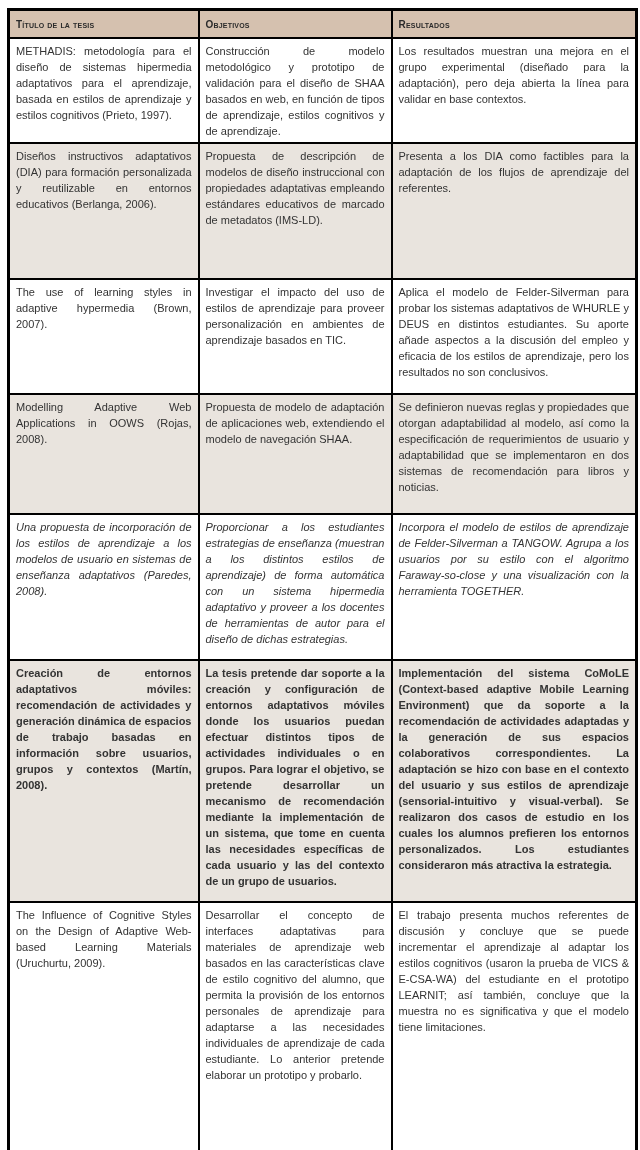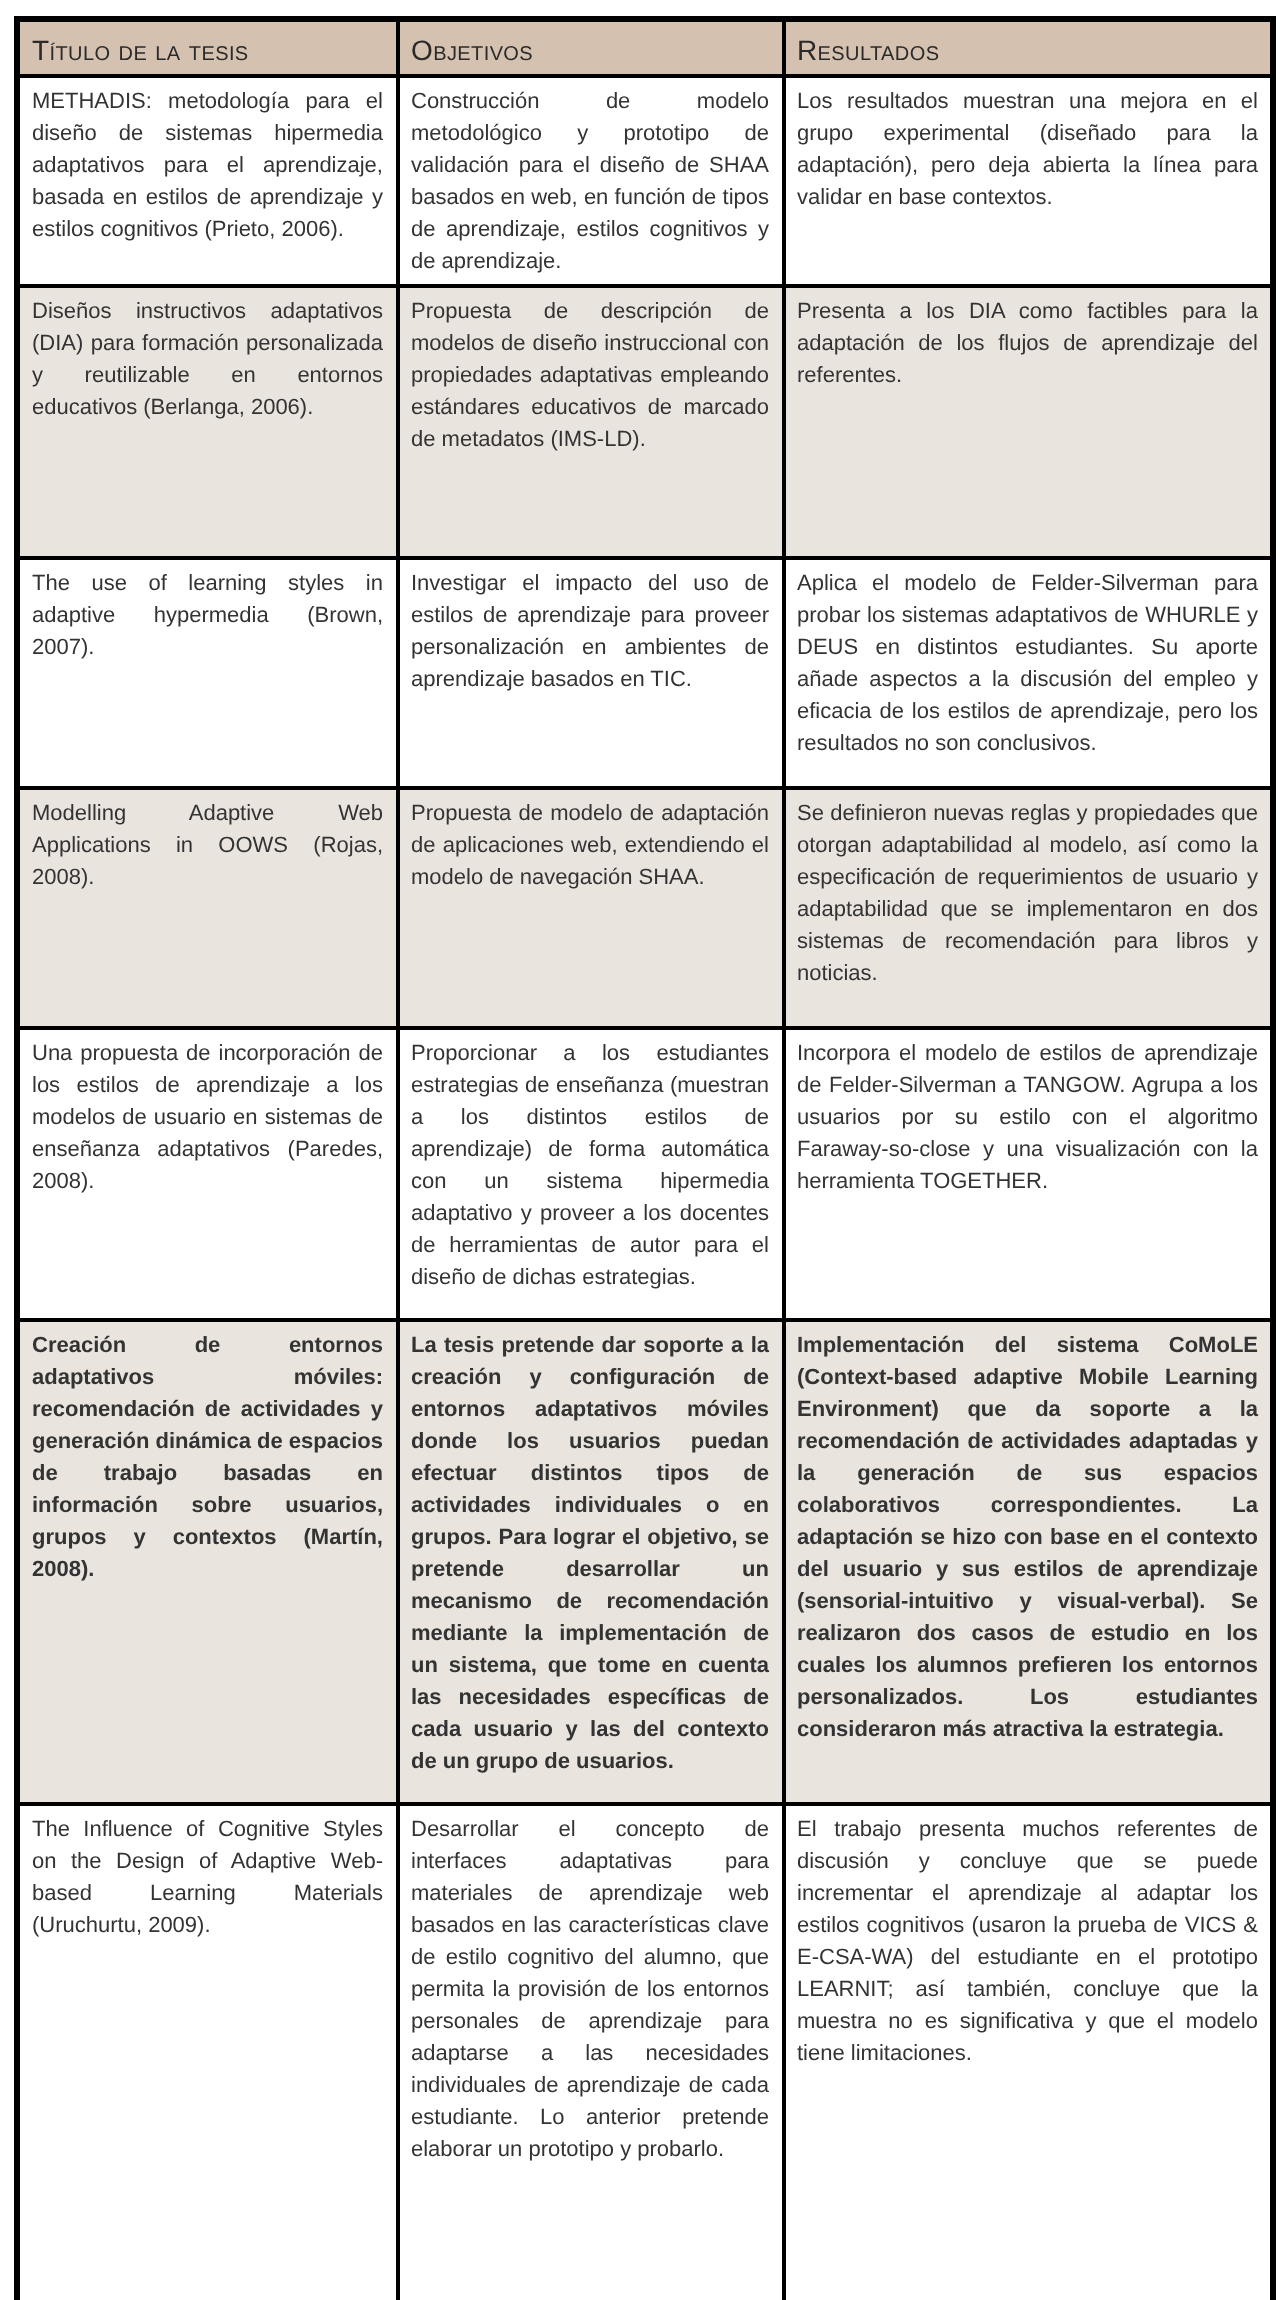--- a/index.html
+++ b/index.html
@@ -31,22 +31,22 @@
   table.thesis th,
   table.thesis td {
     border: 2px solid var(--border, #000000);
     vertical-align: top;
     overflow: hidden;
   }
   table.thesis th {
     background: var(--header-bg, #d5c1af);
     font-variant: small-caps;
     font-variant-caps: small-caps;
-    font-weight: normal;
-    font-size: 14px;
+    font-weight: bold;
+    font-size: 10px;
     letter-spacing: 0.2px;
     color: #2a2a2a;
     text-align: left;
     padding: 5px 6px 4px 6px;
     height: 17px;
     vertical-align: middle;
   }
   table.thesis td {
     font-size: 11px;
     line-height: 16px;
@@ -56,21 +56,21 @@
     padding: 4px 6px 3px 6px;
     color: var(--text, #333333);
   }
   tbody tr:nth-child(even) td {
     background: var(--row-alt-bg, #e9e4de);
   }
   tbody tr:nth-child(1) { height: 102px; }
   tbody tr:nth-child(2) { height: 136px; }
   tbody tr:nth-child(3) { height: 115px; }
   tbody tr:nth-child(4) { height: 120px; }
-  tbody tr:nth-child(5) { height: 146px; }
+  tbody tr:nth-child(5) { height: 146px; font-style: italic; }
   tbody tr:nth-child(6) { height: 242px; font-weight: bold; }
   tbody tr:nth-child(7) { height: 258px; }
 </style>
 </head>
 <body>
 
 <div class="page">
   <table class="thesis">
     <colgroup>
       <col style="width:190px">
@@ -79,21 +79,21 @@
     </colgroup>
     <thead>
       <tr>
         <th>Título de la tesis</th>
         <th>Objetivos</th>
         <th>Resultados</th>
       </tr>
     </thead>
     <tbody>
       <tr>
-        <td>METHADIS: metodología para el diseño de sistemas hipermedia adaptativos para el aprendizaje, basada en estilos de aprendizaje y estilos cognitivos (Prieto, 2006).</td>
+        <td>METHADIS: metodología para el diseño de sistemas hipermedia adaptativos para el aprendizaje, basada en estilos de aprendizaje y estilos cognitivos (Prieto, 1997).</td>
         <td>Construcción de modelo metodológico y prototipo de validación para el diseño de SHAA basados en web, en función de tipos de aprendizaje, estilos cognitivos y de aprendizaje.</td>
         <td>Los resultados muestran una mejora en el grupo experimental (diseñado para la adaptación), pero deja abierta la línea para validar en base contextos.</td>
       </tr>
       <tr>
         <td>Diseños instructivos adaptativos (DIA) para formación personalizada y reutilizable en entornos educativos (Berlanga, 2006).</td>
         <td>Propuesta de descripción de modelos de diseño instruccional con propiedades adaptativas empleando estándares educativos de marcado de metadatos (IMS-LD).</td>
         <td>Presenta a los DIA como factibles para la adaptación de los flujos de aprendizaje del referentes.</td>
       </tr>
       <tr>
         <td>The use of learning styles in adaptive hypermedia (Brown, 2007).</td>

